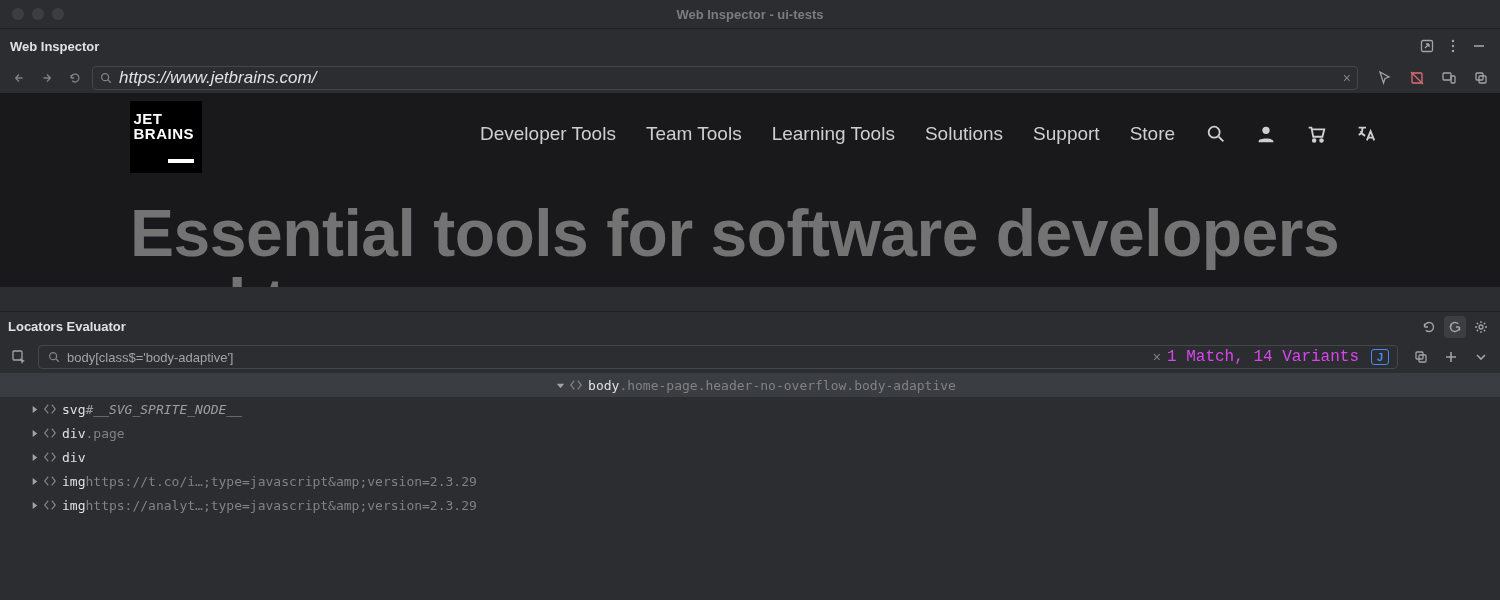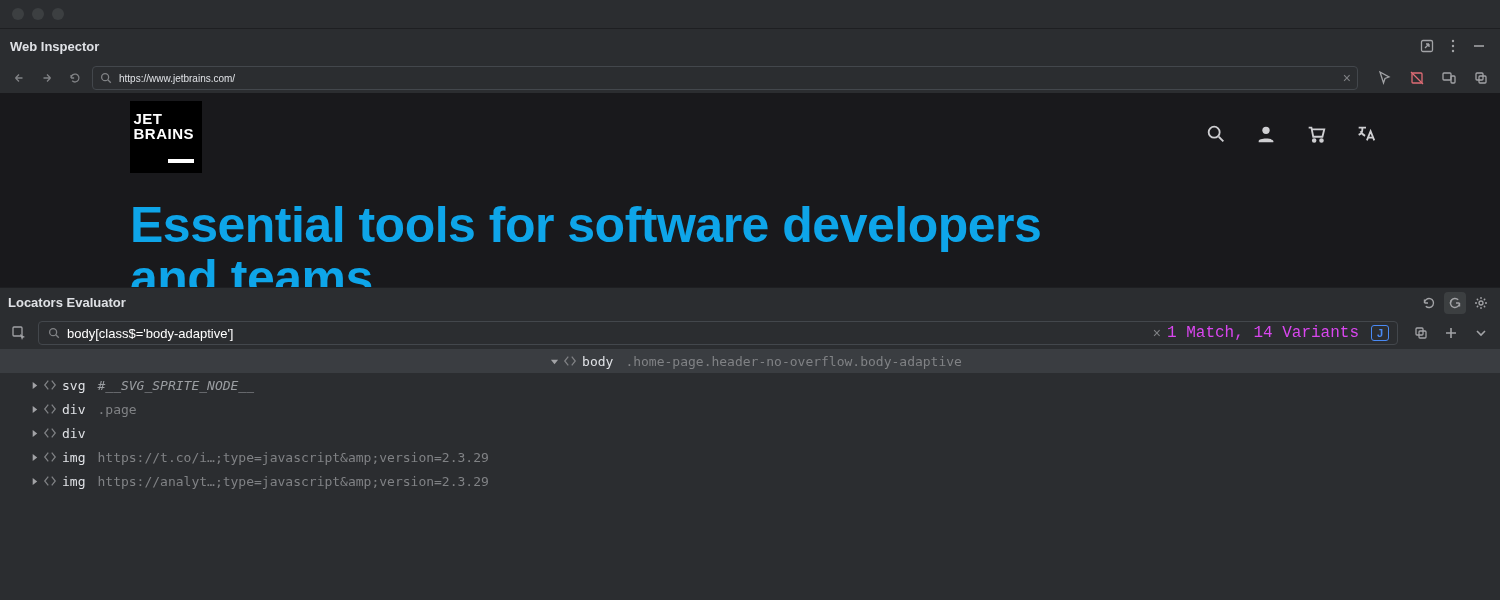--- a/index.html
+++ b/index.html
@@ -50,21 +50,21 @@
 .addr-bar {
   flex: 1; height: 24px;
   border: 1px solid #43474c;
   border-radius: 4px;
   display: flex; align-items: center;
   padding: 0 6px; gap: 6px;
   background: #2b2d30;
 }
 .addr-bar input {
   flex: 1; background: transparent; border: none; outline: none;
-  color: #dfe1e5; font-size: 10px;
+  color: #dfe1e5; font-size: 17px; font-style: italic;
 }
 .addr-clear { color: #808285; font-size: 14px; cursor: pointer; }
 .right-tools { display:flex; align-items:center; gap:6px; padding-left:6px; }
 .page-view {
   height: 194px; background: #19191c;
   position: relative; overflow: hidden;
 }
 .jb-logo {
   position: absolute; left: 130px; top: 8px;
   width: 72px; height: 72px; background: #000;
@@ -76,75 +76,77 @@
 .jb-logo .bar { width:26px; height:4px; background:#fff; }
 .site-nav {
   position:absolute; left:480px; top:30px;
   display:flex; gap:30px; align-items:center;
   color:#cfcfd2; font-size:19px; font-weight:400;
 }
 .site-icons { position:absolute; left:1205px; top:30px; display:flex; gap:28px; color:#cfcfd2; }
 .site-icons svg { width:22px; height:22px; }
 .hero {
   position:absolute; left:130px; top:106px;
-  color:#0ea5e9; font-size:50px; font-weight:600; line-height:1.05;
+  color:#737373; font-size:66px; font-weight:600; line-height:1.05;
   letter-spacing:-0.5px;
 }
 .locators-row {
   height: 30px; display:flex; align-items:center;
   padding: 0 8px; background:#2b2d30;
   border-top: 1px solid #1e1f22;
+  margin-top: 24px;
 }
 .loc-title { font-weight:600; }
 .loc-right { display:flex; align-items:center; gap:0; }
 .loc-right .icon-btn.active { background:#3c3f41; }
 .query-row {
   height: 32px; display:flex; align-items:center;
   padding: 0 8px; gap:8px; background:#2b2d30;
 }
 .query-field {
   flex:1; height:24px; border:1px solid #43474c; border-radius:4px;
   display:flex; align-items:center; padding:0 8px; gap:6px;
 }
 .query-field input {
-  flex:1; background:transparent; border:none; outline:none; color:#ffffff; font-size:13px;
+  flex:1; background:transparent; border:none; outline:none; color:#a3a3a3; font-size:13px;
 }
 .match-text { color:#d946ef; font-size:16px; padding-right:6px;font-family:Liberation Mono, monospace; }
 .q-right { display:flex; align-items:center; gap:4px; }
 .badge-j {
   width:18px; height:16px; border:1.5px solid #4a8af4; border-radius:3px;
   color:#4a8af4; font-size:11px; display:inline-flex; align-items:center; justify-content:center;
   font-weight:700;
 }
 .dom-tree { background:#2b2d30; height: calc(600px - 28px - 34px - 30px - 194px - 30px - 32px); overflow:auto; }
 .dom-row {
   height: 24px; display:flex; align-items:center;
   font-family: ui-monospace, Menlo, Consolas, monospace;
   font-size: 13px;
 }
 .dom-row.sel { background:#3a3d41; }
 .twisty { width:12px; display:inline-flex; justify-content:center; color:#a2a3a6; }
 .twisty svg { width:9px; height:9px; }
 .tag-ico { color:#808285; margin: 0 5px 0 3px; display:inline-flex; }
 .tag-ico svg { width:14px; height:14px; }
 .tname { color:#dfe1e5; }
-.tmeta { color:#808285; margin-left:12px; }
+.tmeta { color:#808285; margin-left:0; }
 .tmeta.i { font-style: italic; color:#9b9ea2; }
 .search-ico { color:#808285; display:inline-flex; }
 .search-ico svg { width:14px; height:14px; }
 </style>
 </head>
 <body>
 
 <div class="titlebar">
   <div class="traffic-lights">
     <div class="tl"></div>
     <div class="tl"></div>
     <div class="tl"></div>
   </div>
+  <div class="title-text">Web Inspector - ui-tests</div>
 </div>
 
 <div class="toolbar-row">
   <div class="toolbar-title">Web Inspector</div>
   <div class="spacer"></div>
   <span class="icon-btn">
     <svg viewBox="0 0 16 16" fill="none" stroke="currentColor" stroke-width="1.3">
         <rect x="2.5" y="2.5" width="11" height="11" rx="1.5"></rect>
         <path d="M6 10 L10 6 M10 6 H7 M10 6 V9"></path>
       </svg>
@@ -216,20 +218,28 @@
   </div>
 </div>
 
 <div class="page-view">
   <div class="jb-logo">
     <div>
       <div class="t">JET</div>
       <div class="t">BRAINS</div>
     </div>
     <div class="bar"></div>
+  </div>
+  <div class="site-nav">
+    <span>Developer Tools</span>
+    <span>Team Tools</span>
+    <span>Learning Tools</span>
+    <span>Solutions</span>
+    <span>Support</span>
+    <span>Store</span>
   </div>
   <div class="site-icons">
     <span><svg viewBox="0 0 24 24" fill="none" stroke="currentColor" stroke-width="2">
           <circle cx="10" cy="10" r="6"></circle>
           <path d="M15 15l5 5"></path>
         </svg></span>
     <span><svg viewBox="0 0 24 24" fill="currentColor">
           <circle cx="12" cy="8" r="4"></circle>
           <path d="M4 20c0-4 16-4 16 0v1H4z"></path>
         </svg></span>

